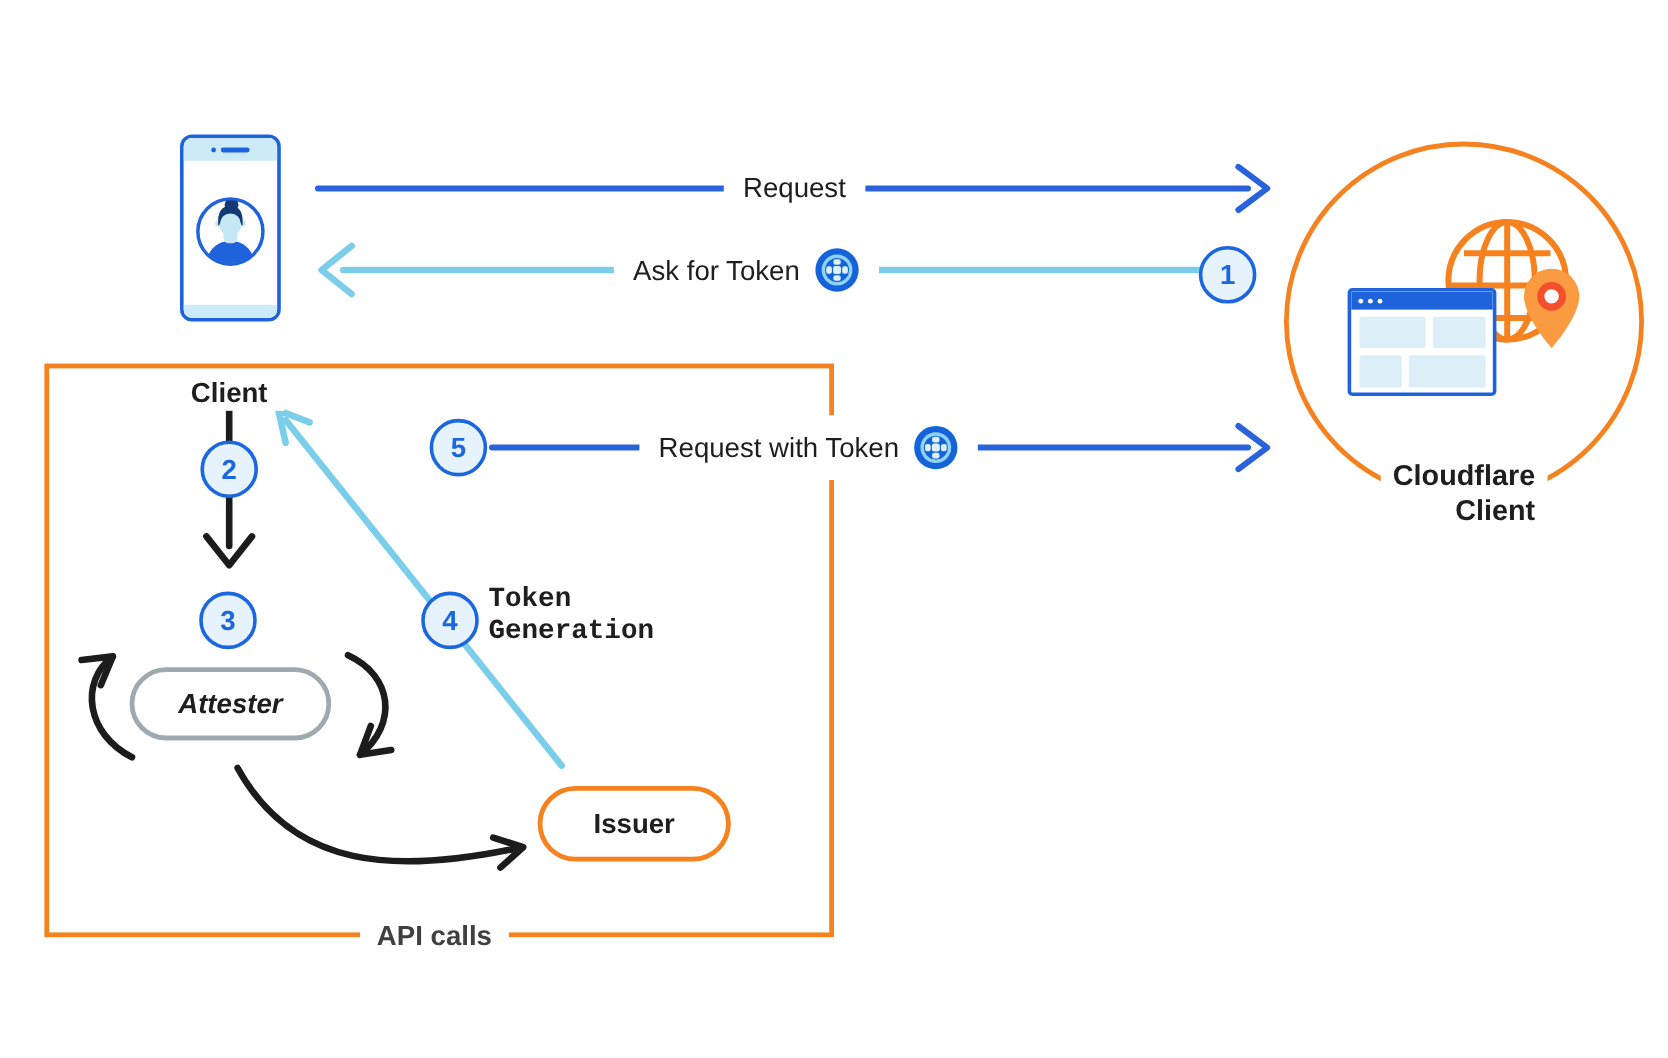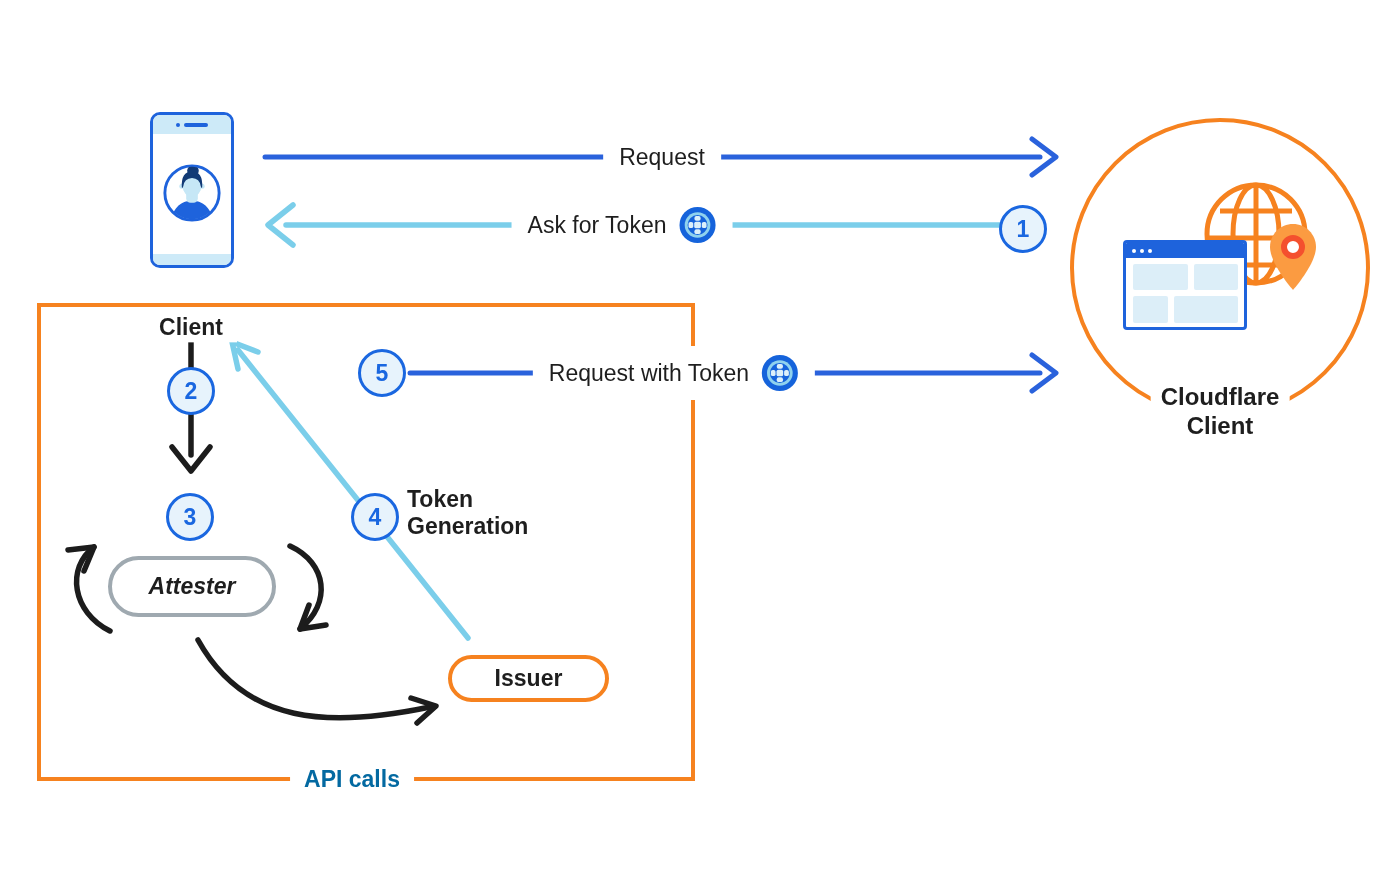--- a/index.html
+++ b/index.html
@@ -21,42 +21,42 @@
   .flow-label{position:absolute;transform:translate(-50%,-50%);background:#fff;padding:2px 16px;
               font-weight:400;font-size:23px;white-space:nowrap;display:flex;align-items:center;gap:12px;}
   
   .badge{position:absolute;width:42px;height:42px;border:3px solid var(--badge_blue);border-radius:50%;
          background:var(--badge_fill);color:var(--badge_blue);font-weight:700;font-size:23px;
          display:flex;align-items:center;justify-content:center;box-sizing:content-box;}
   
   .pill{position:absolute;background:#fff;display:flex;align-items:center;justify-content:center;
         font-weight:700;font-size:23px;box-sizing:border-box;}
   .pill.attester{left:108px;top:556px;width:168px;height:61px;border:4px solid var(--gray_border);border-radius:31px;font-style:italic;}
-  .pill.issuer{left:448px;top:655px;width:161px;height:47px;border:4px solid var(--orange);border-radius:32px;}
+  .pill.issuer{left:448px;top:655px;width:161px;height:63px;border:4px solid var(--orange);border-radius:32px;}
   
   .phone{left:150px;top:112px;width:84px;height:156px;border:3px solid var(--phone_blue);
          border-radius:10px;background:#fff;box-sizing:border-box;overflow:hidden;}
   .phone .topbar{position:absolute;left:0;top:0;right:0;height:19px;background:var(--panel_light);
                  display:flex;align-items:center;justify-content:center;gap:4px;}
   .phone .dot{width:4px;height:4px;border-radius:50%;background:var(--phone_blue);}
   .phone .speaker{width:24px;height:4px;border-radius:2px;background:var(--phone_blue);}
   .phone .botbar{position:absolute;left:0;bottom:0;right:0;height:11px;background:var(--panel_light);}
   .phone .avatar{position:absolute;left:50%;top:52%;transform:translate(-50%,-50%);}
   
   .origin-circle{left:1070px;top:118px;width:300px;height:300px;border:4px solid var(--orange);
                  border-radius:50%;box-sizing:border-box;}
-  .origin-label{position:absolute;left:1220px;top:381px;transform:translateX(-50%);text-align:center;
+  .origin-label{position:absolute;left:1220px;top:381px;transform:translateX(-50%);text-align:right;
                 background:#fff;padding:2px 10px;font-weight:700;font-size:24px;line-height:1.2;}
   .browser{left:1123px;top:240px;width:124px;height:90px;border:3px solid var(--phone_blue);border-radius:4px;
            background:#fff;box-sizing:border-box;overflow:hidden;}
   .browser .titlebar{position:absolute;left:0;top:0;right:0;height:15px;background:var(--phone_blue);
                      display:flex;align-items:center;gap:4px;padding-left:6px;}
   .browser .bdot{width:4px;height:4px;border-radius:50%;background:#fff;}
   .browser .blk{position:absolute;background:var(--block_light);border-radius:2px;}
-  .tokgen{position:absolute;left:407px;top:486px;width:150px;font-weight:700;font-size:23px;line-height:1.18;}
+  .tokgen{position:absolute;left:407px;top:486px;width:150px;font-weight:700;font-size:23px;line-height:1.18;font-family:Liberation Mono, monospace;}
   svg{display:block;}
   .stroke-bdark{stroke:var(--blue_dark);} .stroke-blight{stroke:var(--blue_light);}
   .stroke-black{stroke:var(--black_stroke);} .stroke-orange{stroke:var(--orange);}
 </style>
 </head>
 <body>
 
 <div class="stage">
 
   <div class="abs api-box"></div>
@@ -99,21 +99,21 @@
       <path d="M326 625 L300 629 L309 605"></path>
     </g>
 
     <g class="stroke-black" stroke-width="5.5" stroke-linecap="round" stroke-linejoin="round">
       <path d="M198 640 C245 725 330 728 430 707"></path>
       <path d="M411 698 L436 706 L417 723"></path>
     </g>
   </svg>
 
   <div class="edge-label" style="left:191px;top:303px;margin-top:25px;">Client</div>
-  <div class="edge-label" style="left:352px;top:780px;color:#0369a1;">API calls</div>
+  <div class="edge-label" style="left:362px;top:780px;color:#404040;">API calls</div>
 
   <div class="flow-label" style="left:662px;top:157px;">
     <span>Request</span>
   </div>
 
   <div class="flow-label" style="left:622px;top:225px;">
     <span>Ask for Token</span>
     <svg width="38" height="38" viewBox="0 0 40 40">
       <circle cx="20" cy="20" r="19" fill="var(--token_dark)"></circle>
       <circle cx="20" cy="20" r="13.5" fill="var(--token_light)"></circle>

